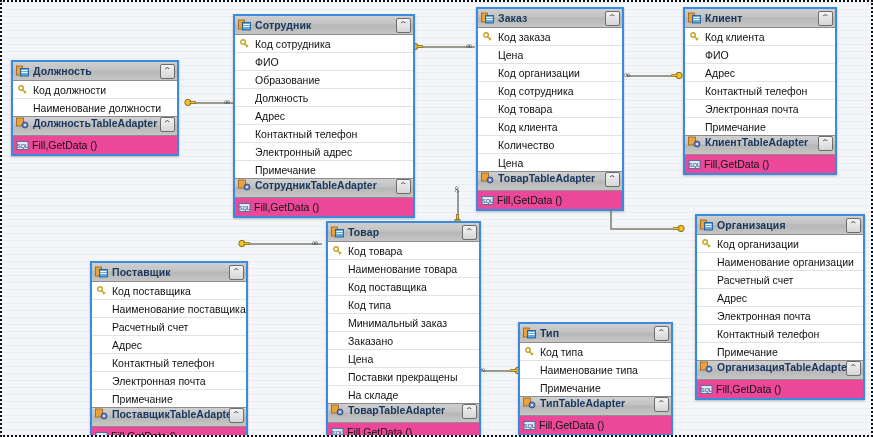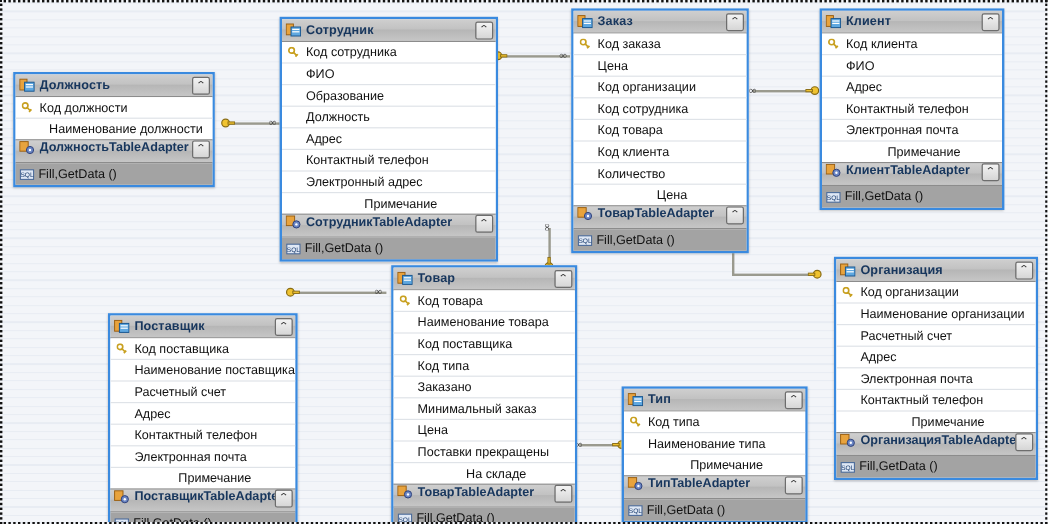--- a/index.html
+++ b/index.html
@@ -70,40 +70,40 @@
   }
 
   .fields { background: #ffffff; }
   .field-row {
     display: flex;
     align-items: center;
     height: 17px;
     border-bottom: 1px solid #dfe3e8;
     padding-left: 3px;
   }
-  .field-row:last-child { border-bottom: none; justify-content: center; }
+  .field-row:last-child { border-bottom: none; }
   .field-row .fname {
     font-size: 10.5px;
     color: #111111;
     white-space: nowrap;
     margin-left: 3px;
   }
   .field-row .gutter {
     width: 14px;
     min-width: 14px;
     display: flex;
     align-items: center;
     justify-content: center;
   }
 
   .method-row {
     display: flex;
     align-items: center;
     height: 18px;
-    background: #a3a3a3;
+    background: #ec4899;
     padding-left: 3px;
   }
   .method-row .mname {
     font-size: 10.5px;
     color: #111111;
     white-space: nowrap;
     margin-left: 3px;
   }
 
   
@@ -601,25 +601,25 @@
       <div class="field-row">
           <span class="gutter"></span>
           <span class="fname">Код поставщика</span>
         </div>
       <div class="field-row">
           <span class="gutter"></span>
           <span class="fname">Код типа</span>
         </div>
       <div class="field-row">
           <span class="gutter"></span>
+          <span class="fname">Минимальный заказ</span>
+        </div>
+      <div class="field-row">
+          <span class="gutter"></span>
           <span class="fname">Заказано</span>
-        </div>
-      <div class="field-row">
-          <span class="gutter"></span>
-          <span class="fname">Минимальный заказ</span>
         </div>
       <div class="field-row">
           <span class="gutter"></span>
           <span class="fname">Цена</span>
         </div>
       <div class="field-row">
           <span class="gutter"></span>
           <span class="fname">Поставки прекращены</span>
         </div>
       <div class="field-row">

